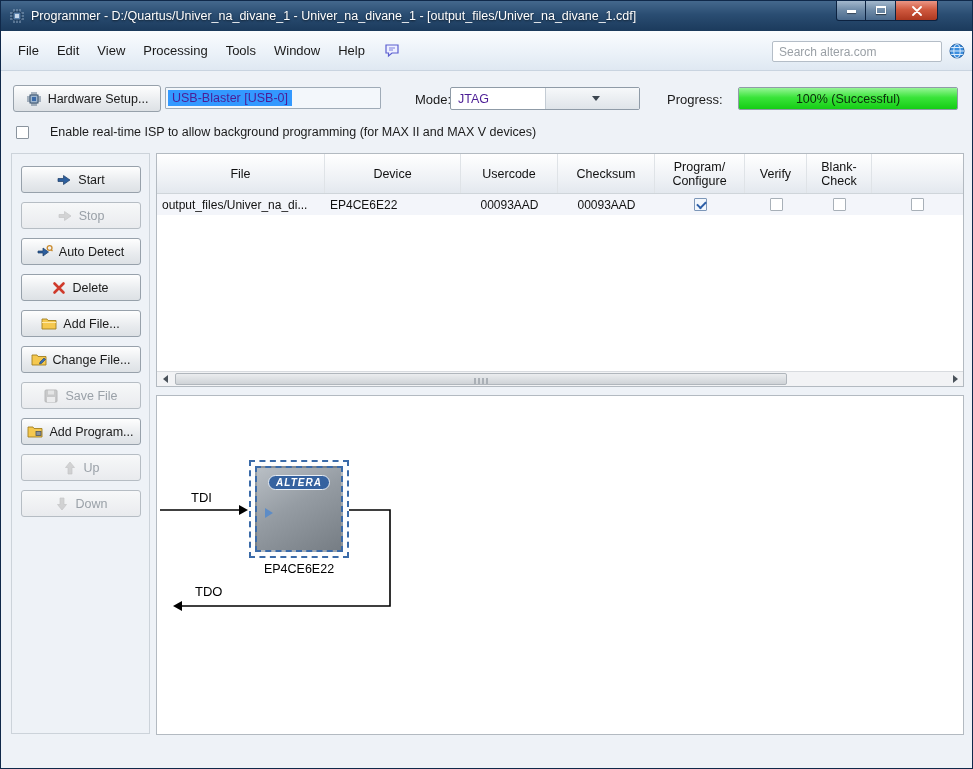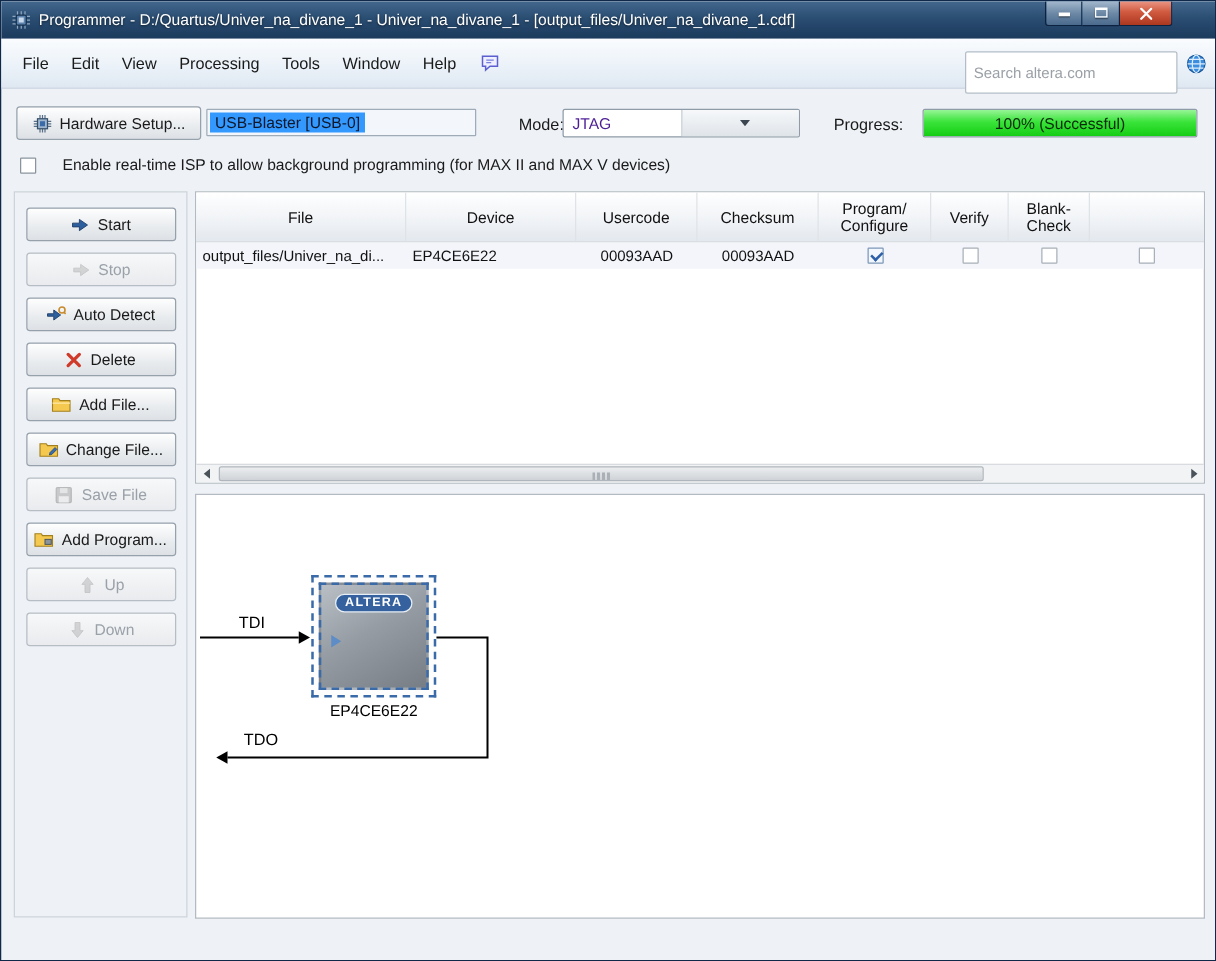--- a/index.html
+++ b/index.html
@@ -28,36 +28,36 @@
   .glyph-max { width:10px; height:8px; border:1px solid #fff; border-top:2px solid #fff; margin-top:5px;
                box-shadow:0 1px 1px rgba(0,0,0,.45); }
   .win-btn.close svg { margin-top:5px; }
 
   
   .menubar { position:absolute; left:0; top:30px; width:100%; height:40px;
              background:linear-gradient(180deg,#fafcfe 0%,#eaf1f8 60%,#dfe8f2 100%);
              border-bottom:1px solid #c9d4e0; display:flex; align-items:center; padding-left:8px; }
   .menu-item { font-size:13px; color:#1a1a1a; padding:4px 9px; cursor:default; }
   .bubble { margin-left:10px; display:inline-flex; }
-  .search { position:absolute; right:30px; top:10px; width:170px; height:34px;
+  .search { position:absolute; right:30px; top:10px; width:170px; height:21px;
             border:1px solid #b4bdc7; border-radius:2px; background:#fff;
             font-family:"Liberation Sans",sans-serif; font-size:12px; padding:0 6px; color:#333; }
   .search::placeholder { color:#9aa0a6; }
   .globe { position:absolute; right:7px; top:12px; }
 
   
   .hw-btn { position:absolute; left:12px; top:84px; width:148px; height:27px;
             display:flex; align-items:center; justify-content:center; gap:6px;
             border:1px solid #97a1ab; border-radius:3px; font-family:inherit;
             background:linear-gradient(180deg,#fefefe,#e9ecef 60%,#dde1e5);
             font-size:12.5px; color:#1a1a1a; cursor:pointer; }
   .hw-field { position:absolute; left:164px; top:86px; width:216px; height:22px;
               background:#f3f7fb; border:1px solid #9fabb7; border-radius:1px; overflow:hidden; }
   .hw-field .hl { display:inline-block; margin:2px 0 0 2px; padding:1px 4px;
-                  background:#3399ff; color:#0f172a; font-size:12.5px; }
+                  background:#3399ff; color:#4c1d95; font-size:12.5px; }
   .lbl { position:absolute; font-size:13px; color:#1a1a1a; }
   .mode-lbl { left:414px; top:91px; }
   .prog-lbl { left:666px; top:91px; }
   .combo { position:absolute; left:449px; top:86px; width:190px; height:23px;
            background:#fff; border:1px solid #8f9ba7; border-radius:2px;
            display:flex; align-items:center; cursor:pointer; }
   .combo > span { flex:1; font-size:12.5px; padding-left:7px; color:#4c1d95; }
   .combo-btn { width:18px; height:100%; border-left:1px solid #c4ccd4;
                background:linear-gradient(180deg,#f6f8fa,#dfe4e9);
                display:flex; align-items:center; justify-content:center; }
@@ -128,21 +128,21 @@
   .sig { position:absolute; font-size:13px; color:#000; }
   .sig.tdi { left:34px; top:94px; }
   .sig.tdo { left:38px; top:188px; }
   .chip-sel { position:absolute; left:92px; top:64px; width:100px; height:98px;
               border:2px dashed #3a6aa8; padding:4px; background:#fdfdfd; cursor:pointer; }
   .chip-body { width:100%; height:100%; position:relative;
                background:linear-gradient(150deg,#b9bfc5 0%,#959ca3 45%,#767d84 100%);
                border:2px dashed #3a6aa8; }
   .chip-logo { width:62px; height:15px; margin:7px auto 0; background:#35629f;
                border:1px solid #e8eef5; border-radius:8px; color:#fff; font-size:10px;
-               font-weight:bold; letter-spacing:1px; text-align:center;
+               font-weight:bold; font-style:italic; letter-spacing:1px; text-align:center;
                line-height:13px; }
   .chip-play { position:absolute; left:8px; top:40px; width:0; height:0;
                border-left:8px solid #5d8cc6; border-top:5px solid transparent;
                border-bottom:5px solid transparent; }
   .chip-name { position:absolute; left:72px; top:166px; width:140px; text-align:center;
                font-size:12.5px; color:#000; }
 </style>
 </head>
 <body>
 

